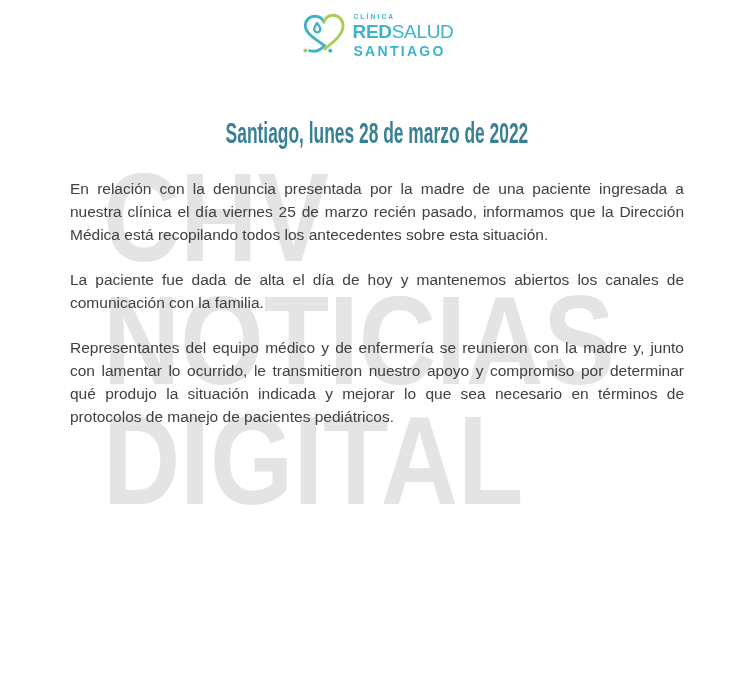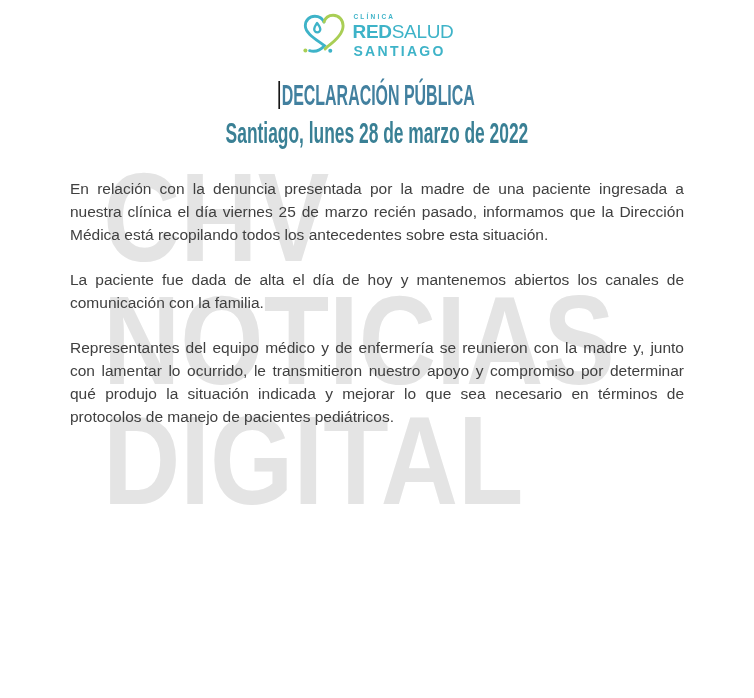--- a/index.html
+++ b/index.html
@@ -117,23 +117,20 @@
         <circle cx="30.6" cy="41.5" r="2.1" fill="#3eb3c8"></circle>
       </svg>
     </span>
     <span class="logo-text">
       <div class="logo-clinica">CLÍNICA</div>
       <div class="logo-brand"><span class="b-red">RED</span><span class="b-salud">SALUD</span></div>
       <div class="logo-city">SANTIAGO</div>
     </span>
   </div>
 
-  <div class="title-row">
-    <span class="title-inner"><span class="caret"></span><span>DECLARACIÓN PÚBLICA</span></span>
-  </div>
 
   <div class="date-row">
     <span class="date-inner">Santiago, lunes 28 de marzo de 2022</span>
   </div>
 
   <div class="body-text">
     <p>En relación con la denuncia presentada por la madre de una paciente ingresada a nuestra clínica el día viernes 25 de marzo recién pasado, informamos que la Dirección Médica está recopilando todos los antecedentes sobre esta situación.</p>
     <p>La paciente fue dada de alta el día de hoy y mantenemos abiertos los canales de comunicación con la familia.</p>
     <p>Representantes del equipo médico y de enfermería se reunieron con la madre y, junto con lamentar lo ocurrido, le transmitieron nuestro apoyo y compromiso por determinar qué produjo la situación indicada y mejorar lo que sea necesario en términos de protocolos de manejo de pacientes pediátricos.</p>
   </div>

